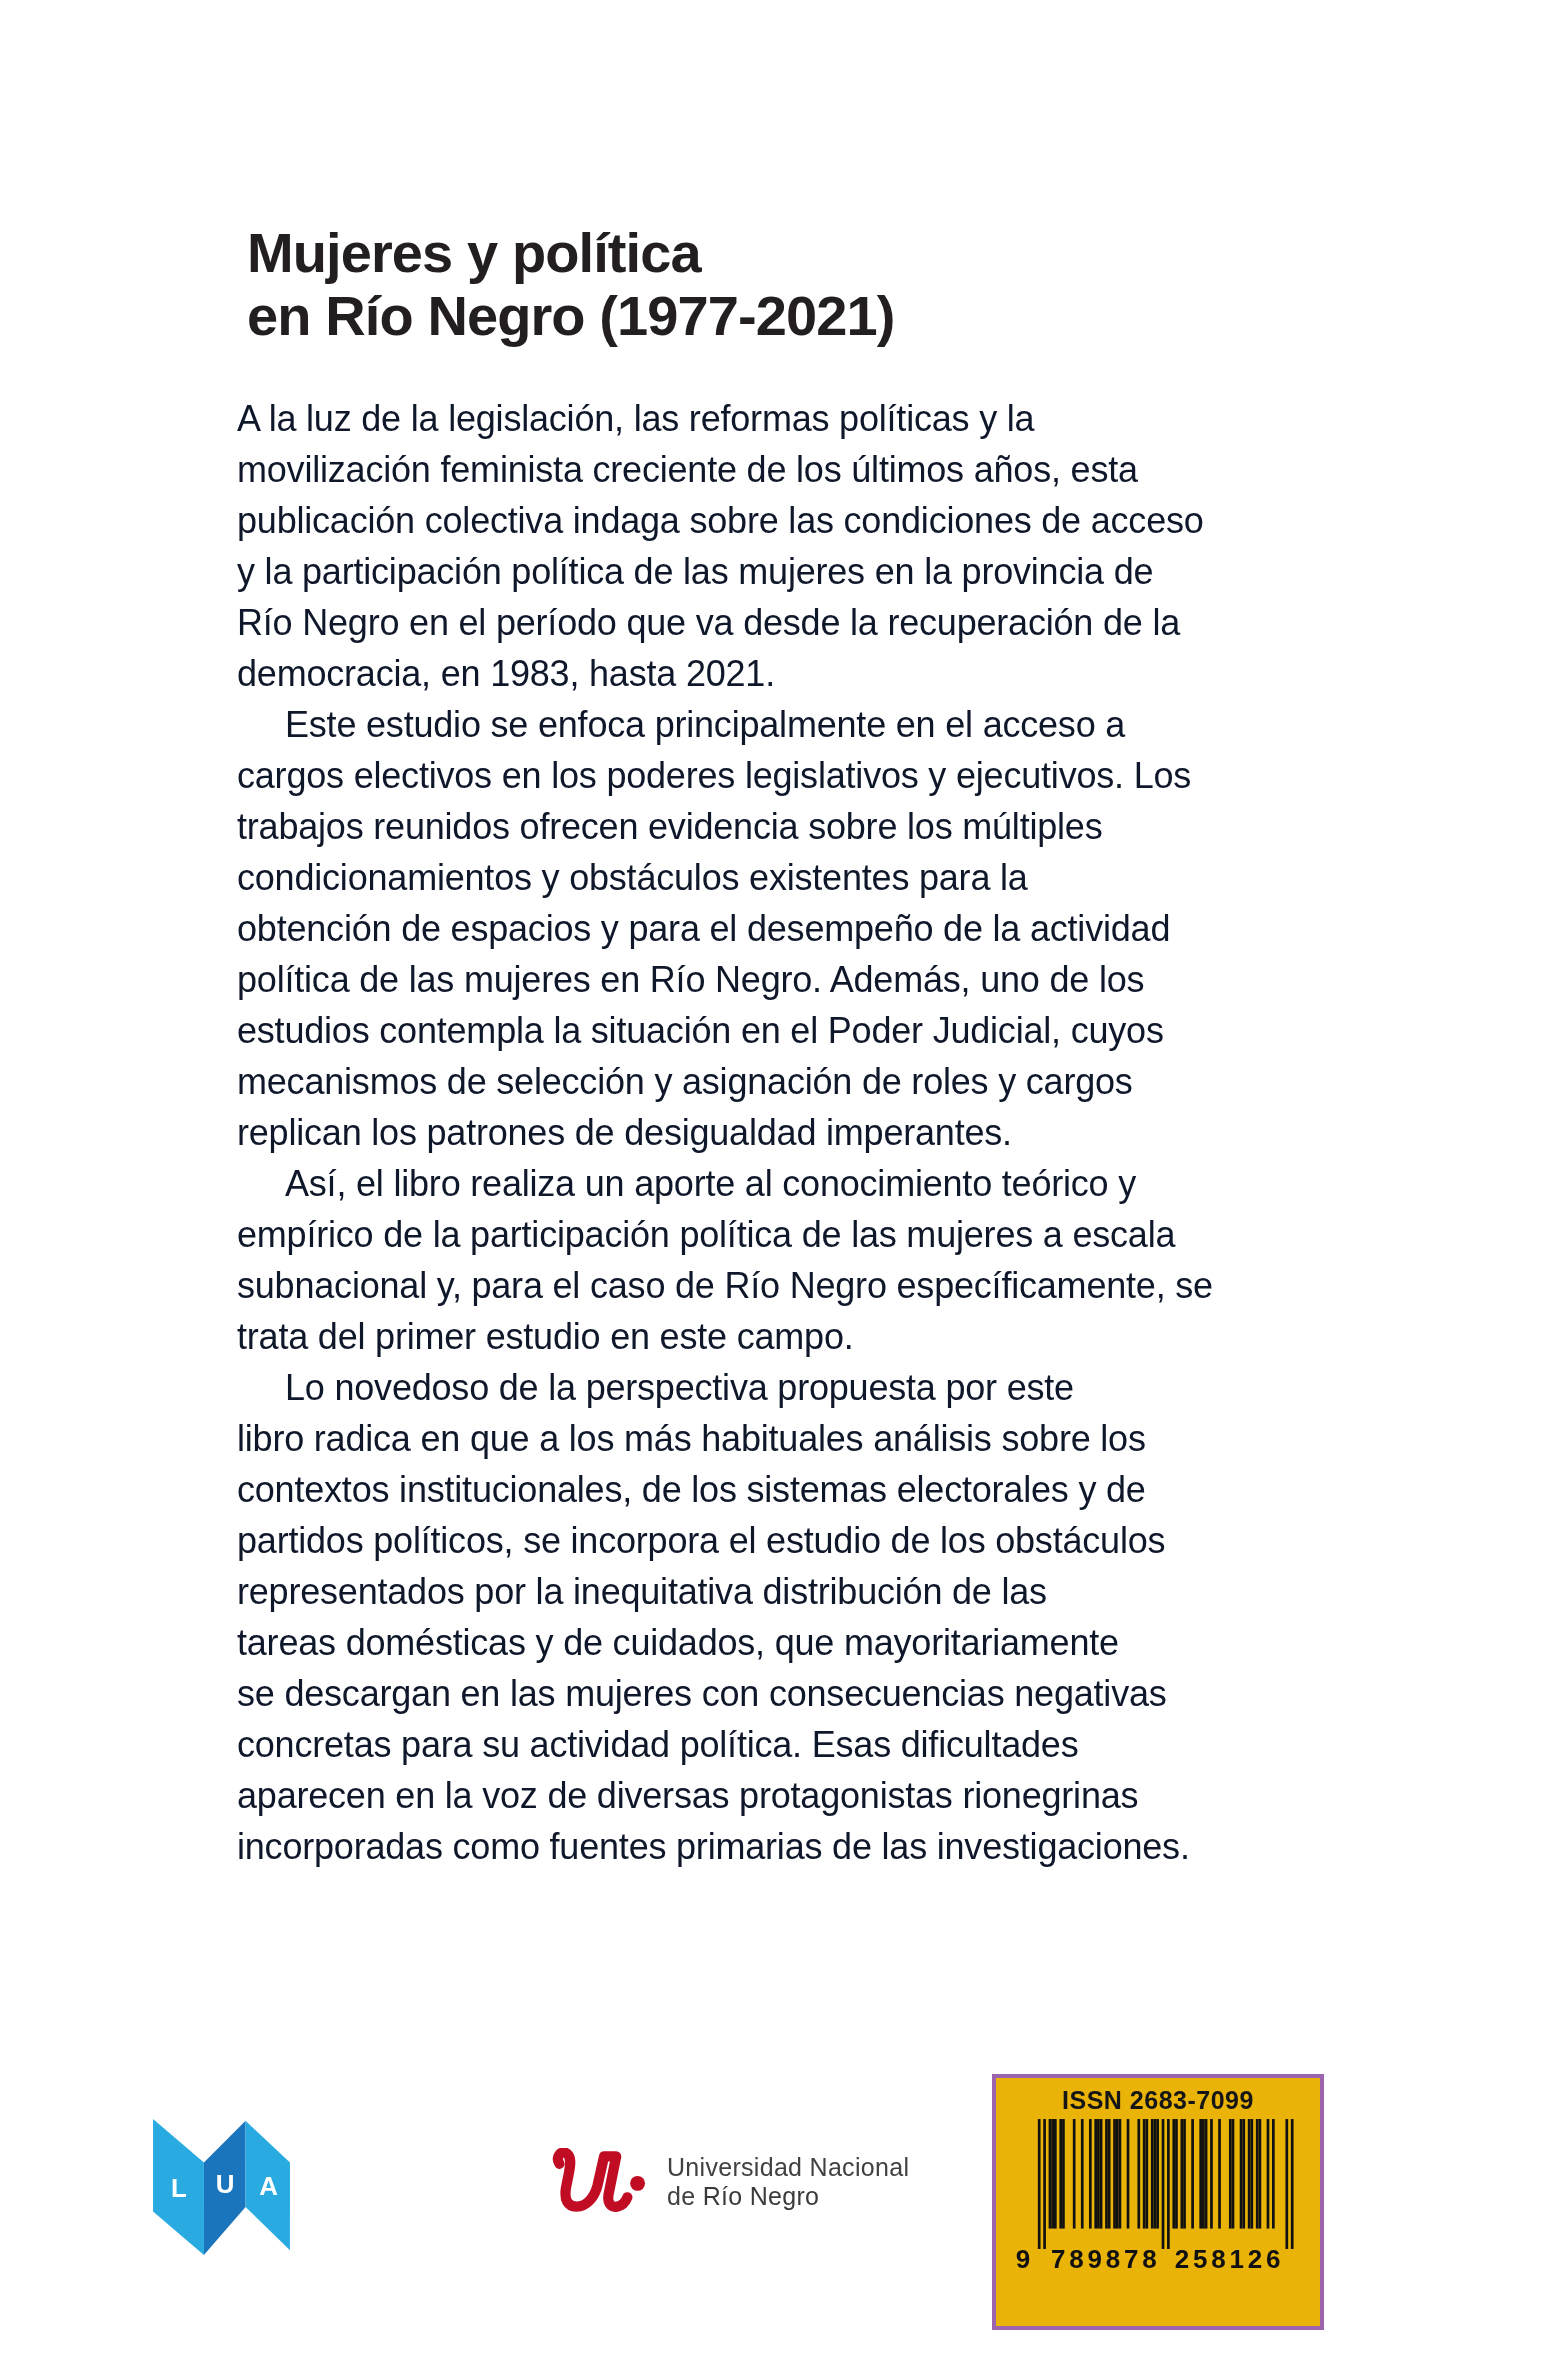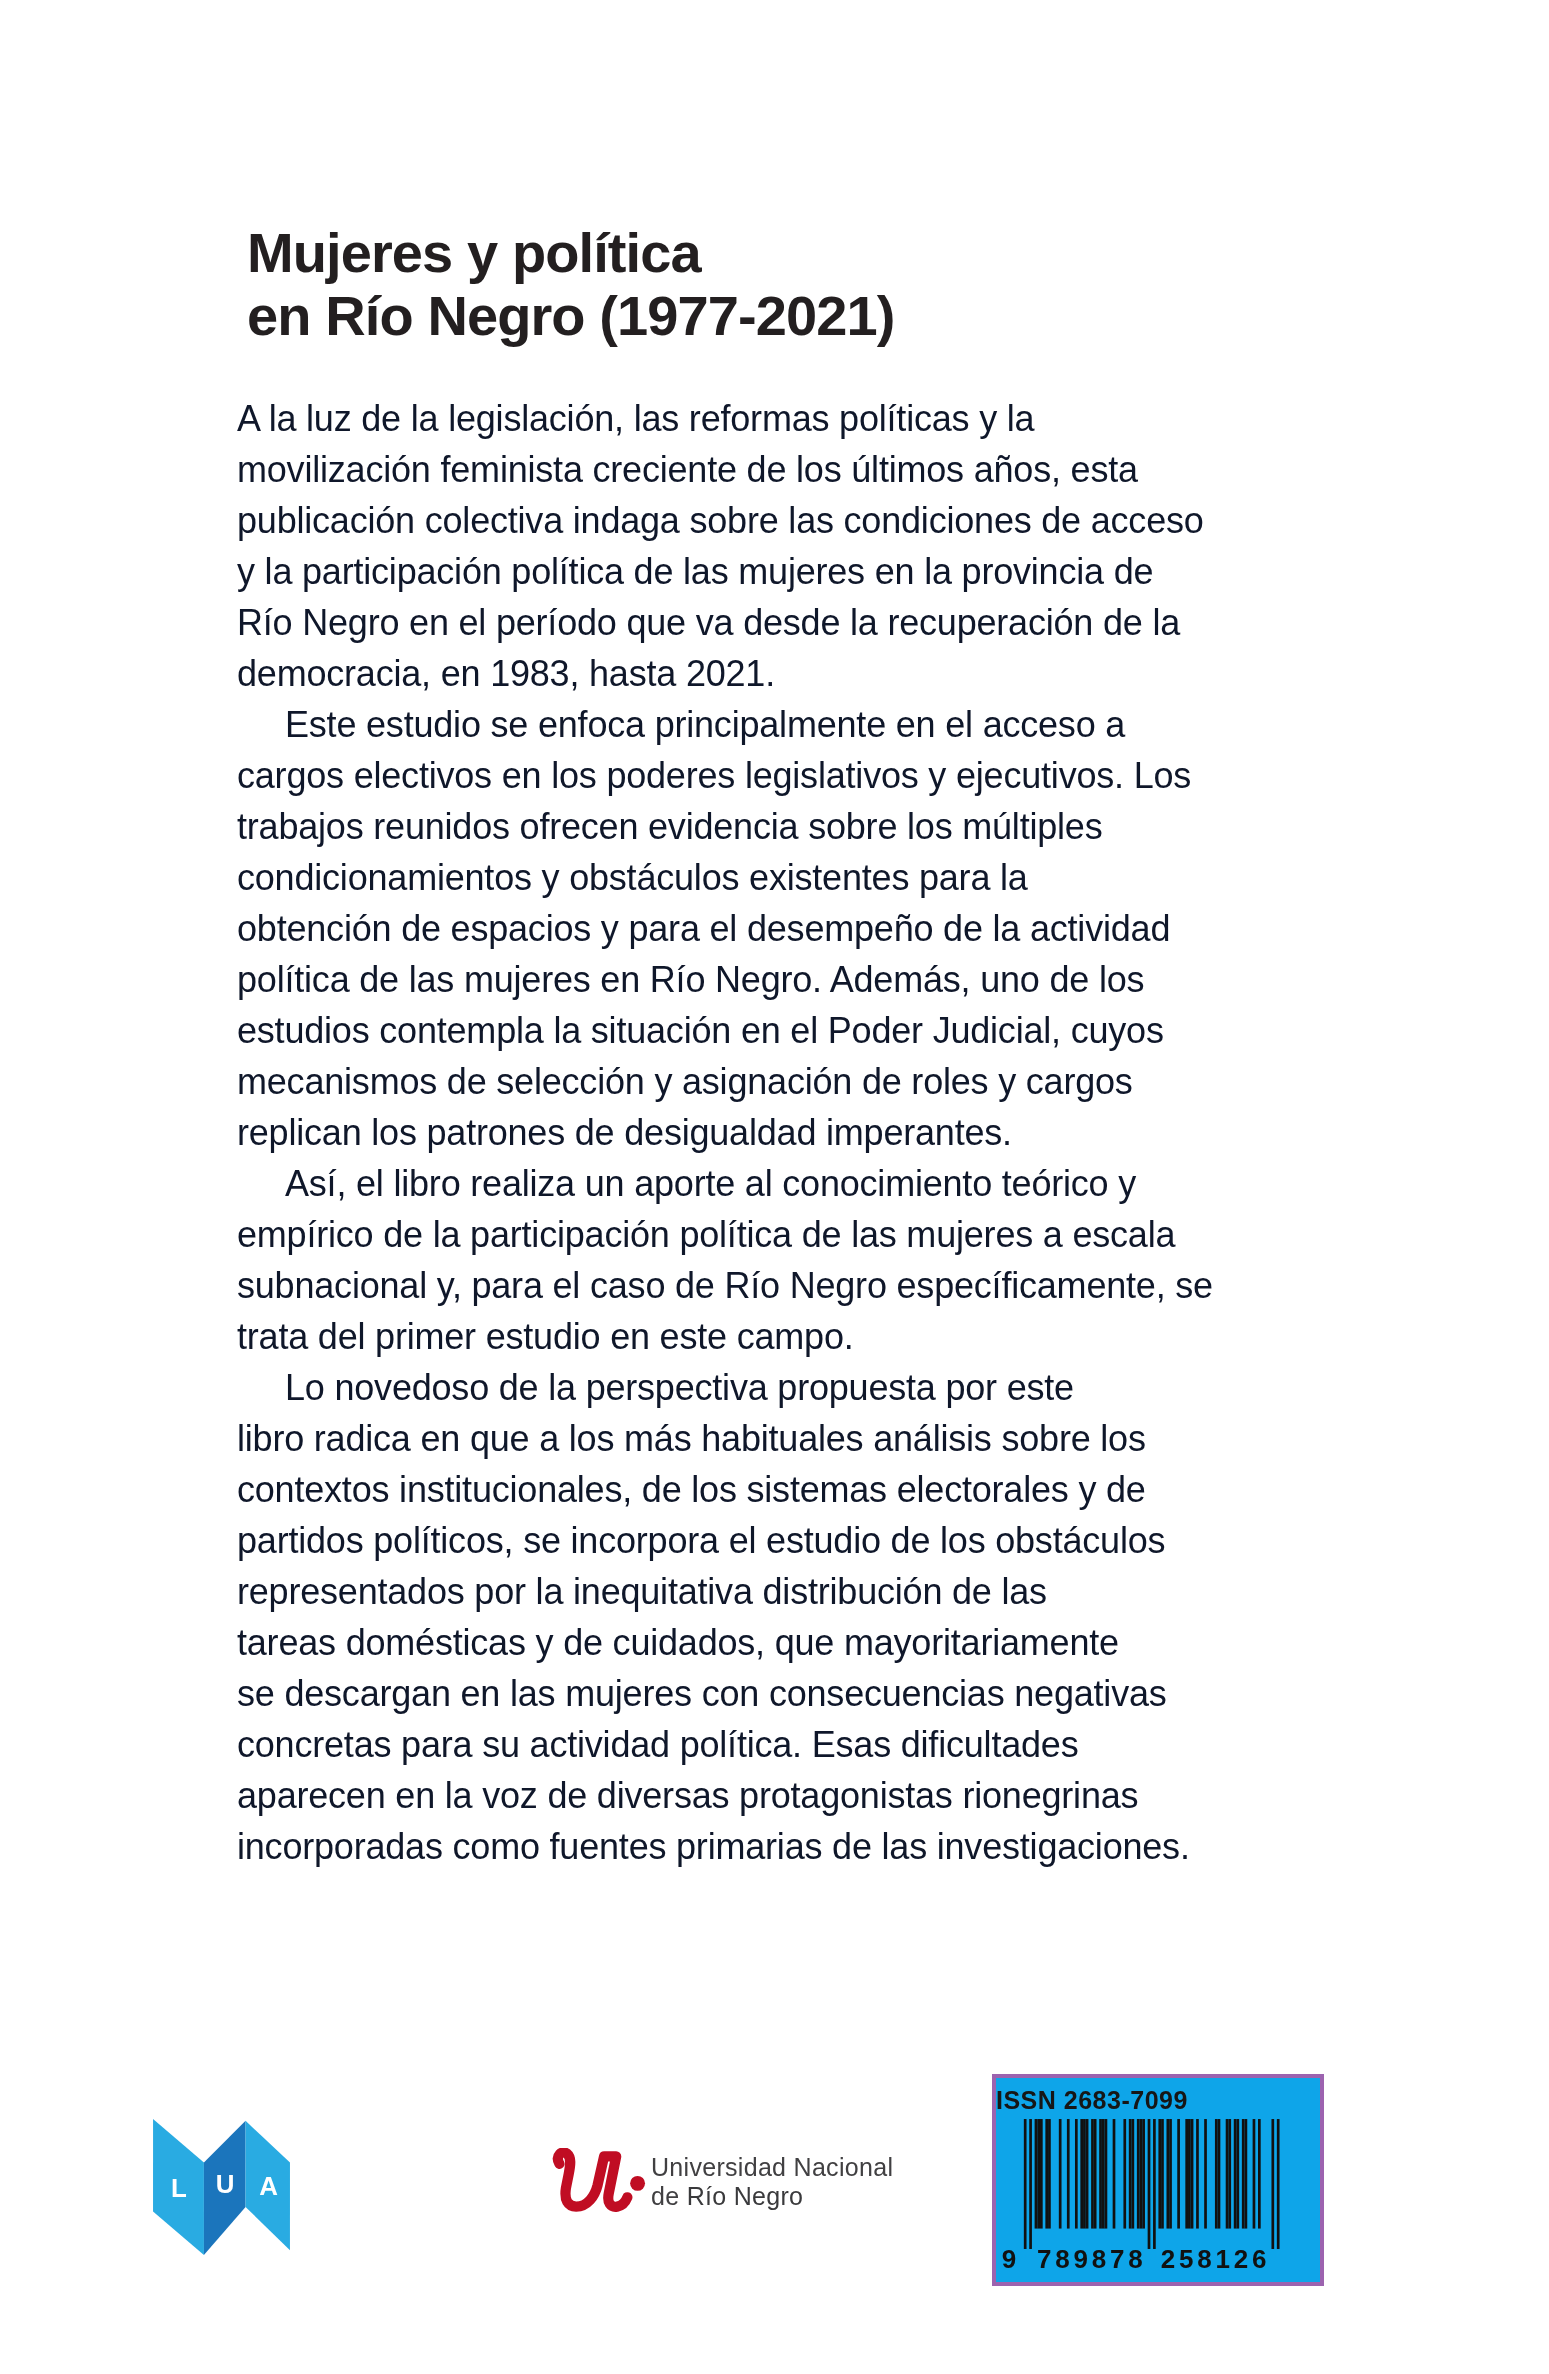--- a/index.html
+++ b/index.html
@@ -39,29 +39,29 @@
   .editorial-name1 {
     margin-top:15px; font-size:25px; font-weight:600;
     letter-spacing:0.9px; color:#3E3E40;
   }
   .editorial-name2 {
     margin-top:0.9px; font-size:35px; font-weight:700;
     letter-spacing:0.5px; color:#3E3E40;
   }
   .univ-logo {
     position:absolute; left:551px; top:2148px;
-    display:flex; align-items:center; gap:5px;
+    display:flex; align-items:center; gap:21px;
   }
   .univ-mark { width:95px; height:67px; }
   .univ-text { font-size:25px; line-height:29px; color:#414042; letter-spacing:0.3px; }
   .univ-text b { font-weight:400; color:#3A3A3C; }
   
   .barcode-box {
-    position:absolute; left:992px; top:2074px; width:332px; height:212px;
-    border:4.6px solid #9C63AF; background:#0ea5e9; 
+    position:absolute; left:992px; top:2074px; width:332px; height:256px;
+    border:4.6px solid #9C63AF; background:#eab308; text-align:center;
   }
   .issn {
     margin-top:8.3px; font-size:25px; line-height:28px; font-weight:700;
     letter-spacing:0.5px; color:#161616;
   }
   .ean-svg { margin-top:4.6px; }
   .ean-svg rect { fill:#111111; }
   .ean-svg text {
     fill:#111111; font-family:"Liberation Sans", sans-serif;
     font-size:28px; font-weight:700;

